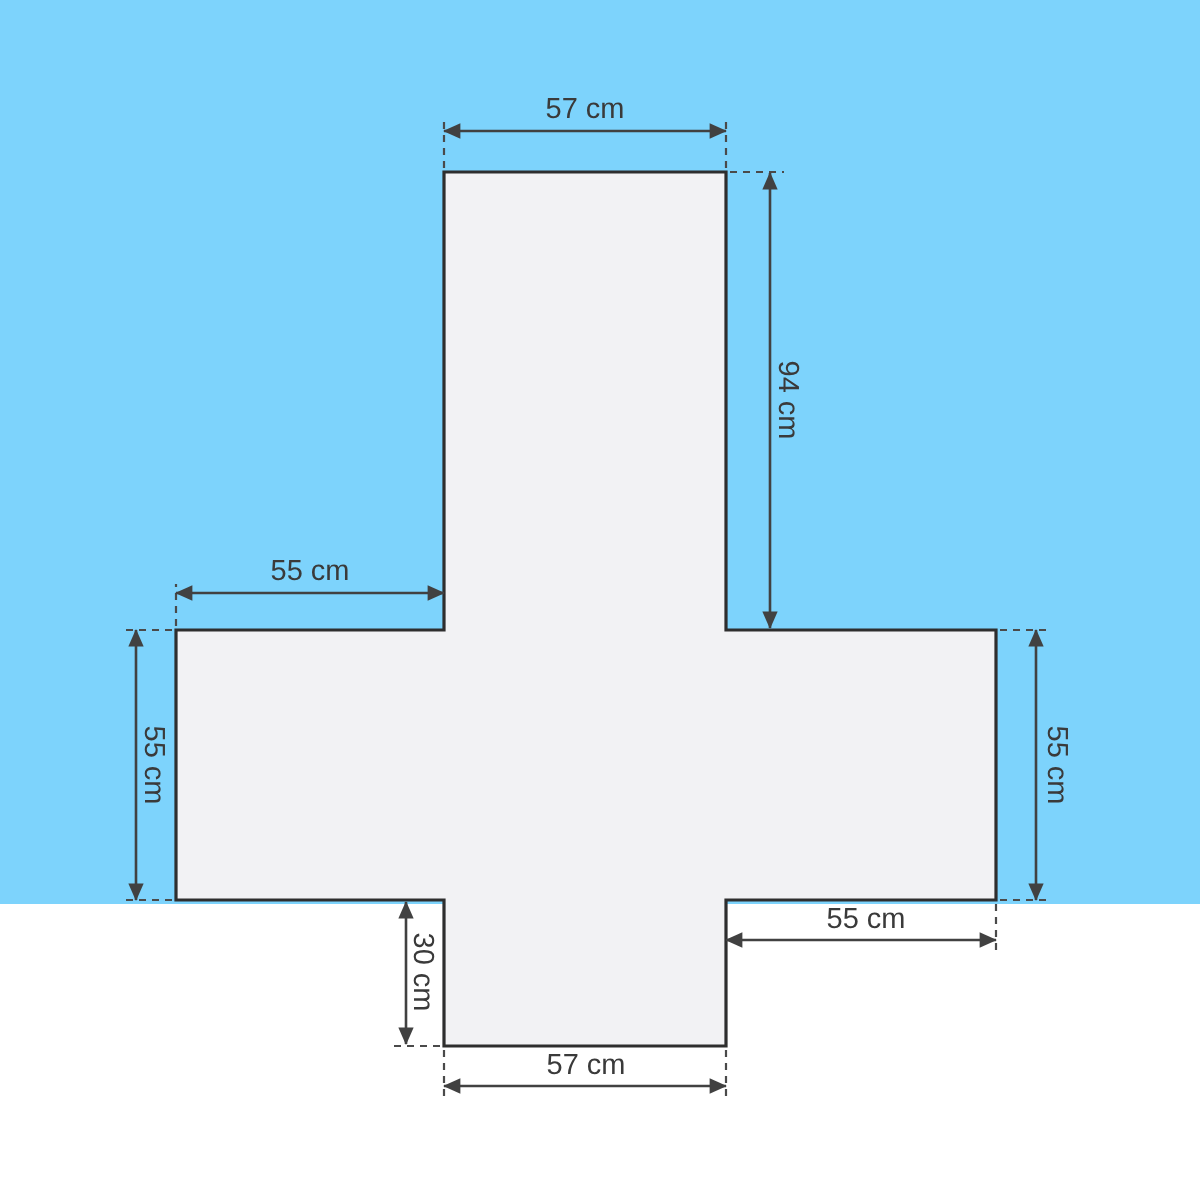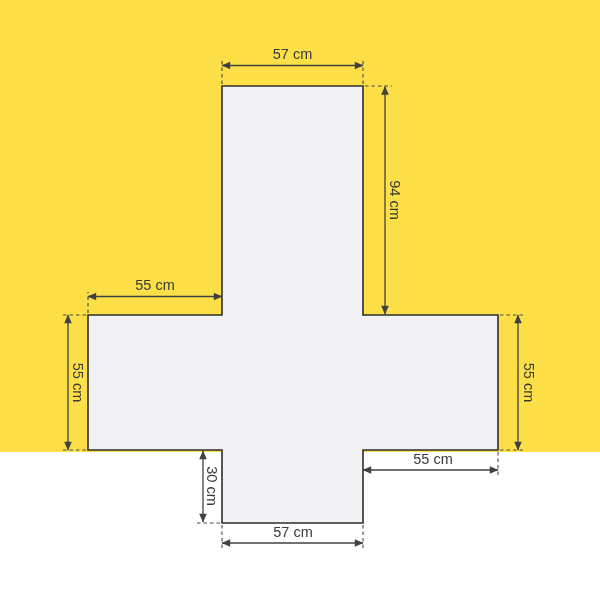--- a/index.html
+++ b/index.html
@@ -8,21 +8,21 @@
     background: #ffffff;
     width: 600px;
     height: 600px;
     overflow: hidden;
     font-family: "Liberation Sans", sans-serif;
   }
   .stage {
     position: relative;
     width: 600px;
     height: 452px;
-    background: #fde047;
+    background: #7dd3fc;
   }
   svg { display: block; }
   .shape {
     stroke: #2e2e2e;
     stroke-width: 1.6;
   }
   .dim {
     stroke: #414141;
     stroke-width: 1.3;
     fill: none;

